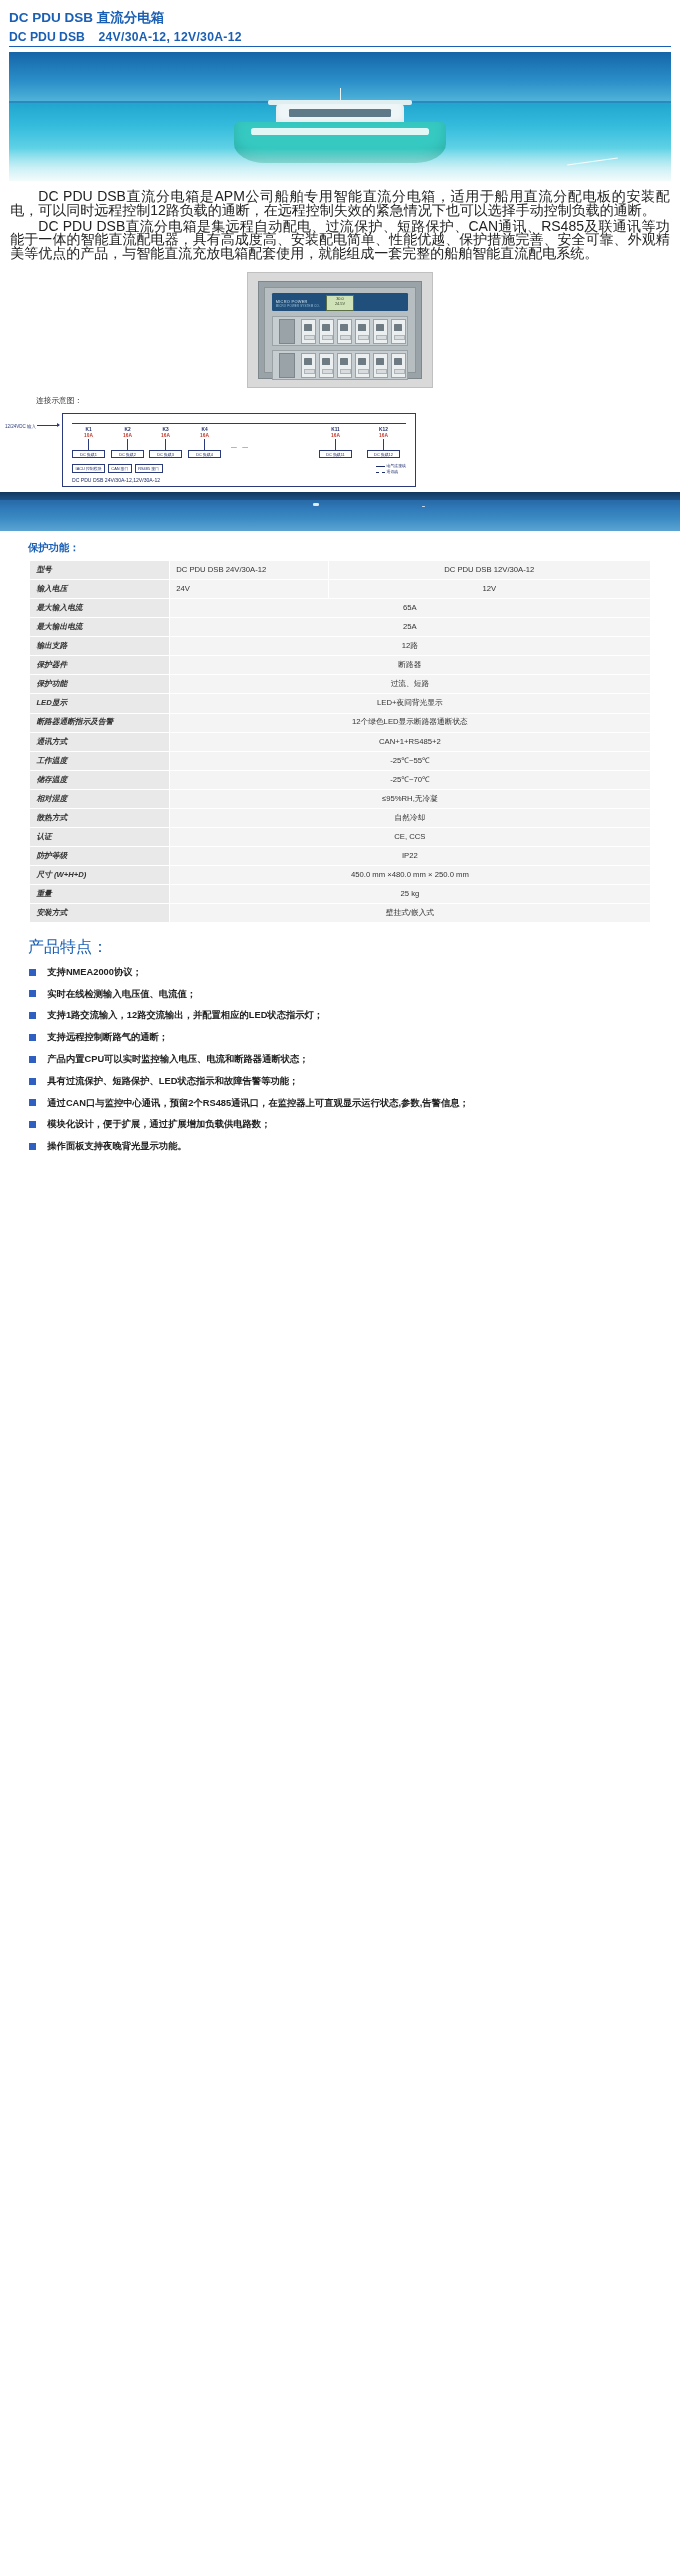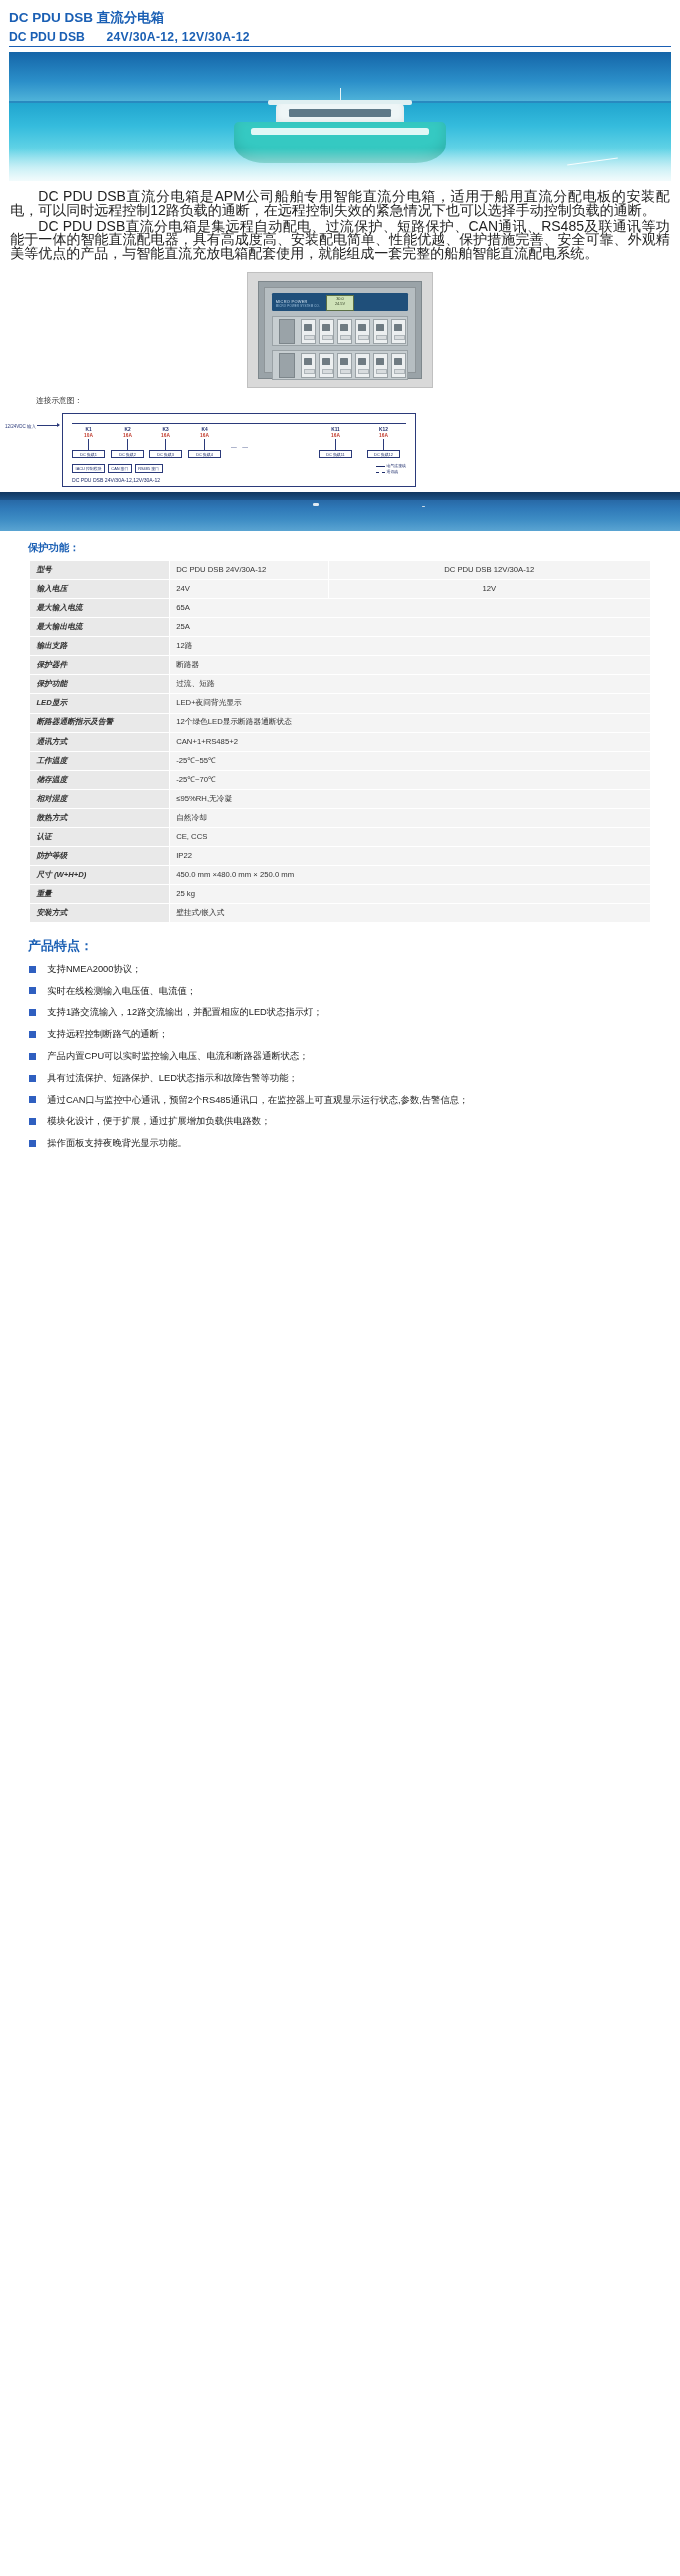--- a/index.html
+++ b/index.html
@@ -15,21 +15,21 @@
   
   .header{padding:9px 9px 0 9px;}
   .title-main{
     font-size:13.5px;font-weight:bold;color:#1a5fb4;letter-spacing:0px;
     margin-bottom:2.6px;
   }
   .title-sub{
     font-size:12.2px;font-weight:bold;color:#1a5fb4;
     padding-bottom:2.6px;border-bottom:1.3px solid #1a5fb4;
   }
-  .title-sub .model{letter-spacing:0.3px;margin-left:8px;}
+  .title-sub .model{letter-spacing:0.3px;}
 
   
   .hero{
     margin:5.1px 9px 0 9px;
     height:129px;
     position:relative;
     overflow:hidden;
     background:linear-gradient(to bottom,#1f6fb8 0%,#2a86c9 22%,#35a5d8 40%,#49c3e2 55%,#6fd7e8 70%,#9ae4ef 85%,#bfeef5 100%);
   }
   .hero .sky{
@@ -212,32 +212,32 @@
     margin:0 auto;width:622px;border-collapse:collapse;font-size:7.7px;color:#333;
   }
   .spec-table td{
     border:0.6px solid #ffffff;padding:3.9px 6.4px;line-height:10.3px;
   }
   .spec-table tr td:first-child{
     width:126px;background:#e9e9e9;font-weight:bold;color:#333;font-style:italic;
   }
   .spec-table tr td:nth-child(2){width:145px;background:#f4f4f4;}
   .spec-table tr td:nth-child(3){background:#f4f4f4;text-align:center;}
-  .spec-table tr td.span2{background:#f4f4f4;}
+  .spec-table tr td.span2{background:#f4f4f4;text-align:center;}
 
   
   .feat-title{
-    color:#1a5fb4;font-size:13px;font-weight:bold;padding:14px 0 6.4px 28px;
+    color:#1a5fb4;font-size:16px;font-weight:normal;padding:14px 0 6.4px 28px;
   }
   .feat-list{
     margin:0;padding:0 26px 15.4px 28px;list-style:none;
   }
   .feat-list li{
     position:relative;padding-left:19.3px;margin-bottom:6.4px;
-    font-size:9.3px;line-height:15.4px;color:#222;
+    font-size:9.3px;line-height:15.4px;color:#222;font-weight:bold;
   }
   .feat-list li .bullet{
     position:absolute;left:1.3px;top:3.9px;width:7px;height:7px;background:#2f5fc0;
   }
 </style>
 </head>
 <body>
 
 <div class="page">
 

